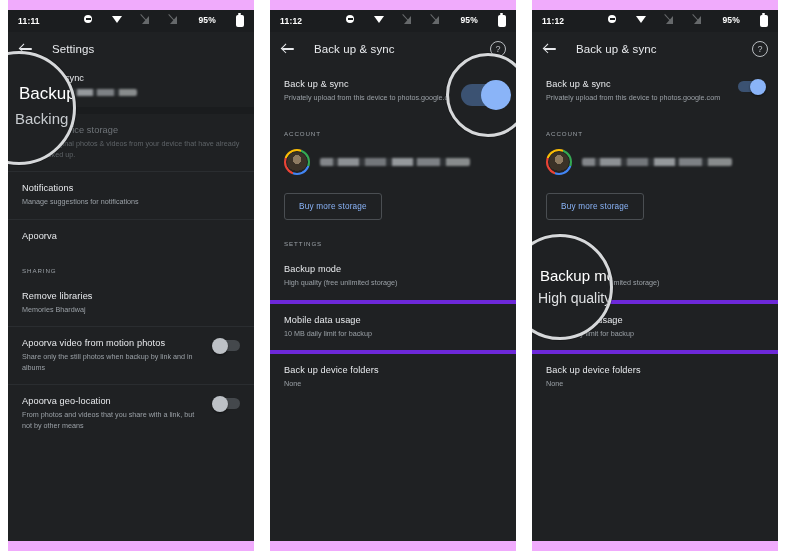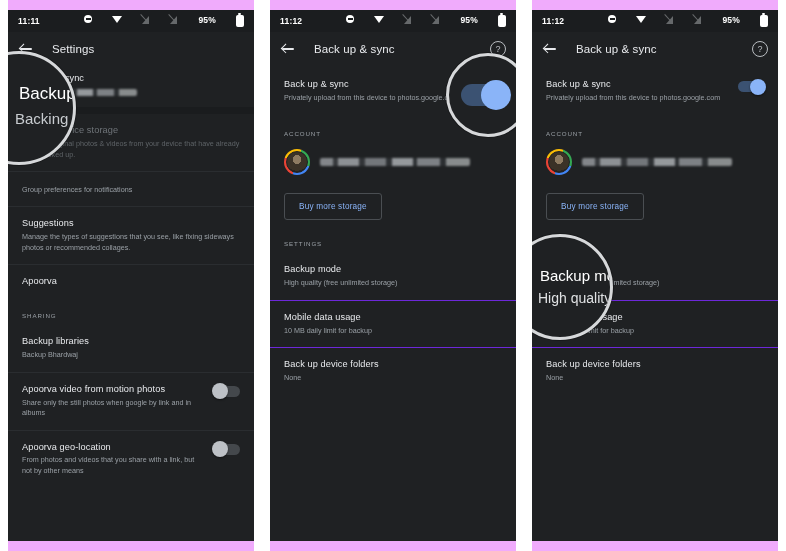--- a/index.html
+++ b/index.html
@@ -140,21 +140,21 @@
   }
   .acct-blur{flex:1 1 auto;max-width:150px;}
   .acct-blur .blur-bar{margin-top:0;height:8px;}
 
   .buy-btn{
     margin:14px 14px 0 14px;display:inline-block;
     border:1px solid #4a4e52;border-radius:3px;
     padding:8px 14px;font-size:8.2px;color:#8ab4f8;letter-spacing:.2px;cursor:pointer;
   }
   .thin-row{
-    padding:10px 14px 11px 14px;border-bottom:1px solid #6d28d9;
+    padding:10px 14px 11px 14px;border-bottom:4px solid #6d28d9;
   }
   .thin-row:last-of-type{border-bottom:none;}
 
   
   .mag{
     position:absolute;border-radius:50%;
     background:#1f2123;
     border:3px solid #d6d8da;
     box-shadow:0 0 0 1px rgba(0,0,0,.25);
     overflow:hidden;z-index:20;
@@ -207,51 +207,46 @@
 
     <div class="row disabled">
       <div class="row-main">
         <div class="row-title">Free up device storage</div>
         <div class="row-sub">Remove original photos &amp; videos from your device that have already been backed up.</div>
       </div>
     </div>
 
     <div class="row">
       <div class="row-main">
-        <div class="row-sub">Group preferences for notifications</div>
-      </div>
-    </div>
-
+        <div class="row-title">Notifications</div>
+        <div class="row-sub">Manage suggestions for notifications</div>
+      </div>
+    </div>
+
+
+
+    <div class="row" style="border-bottom:none;">
+      <div class="row-main">
+        <div class="row-title">Apoorva</div>
+      </div>
+    </div>
+
+    <div class="sec-label">SHARING</div>
 
     <div class="row">
       <div class="row-main">
-        <div class="row-title">Suggestions</div>
-        <div class="row-sub">Manage the types of suggestions that you see, like fixing sideways photos or recommended collages.</div>
-      </div>
-    </div>
-
-    <div class="row" style="border-bottom:none;">
-      <div class="row-main">
-        <div class="row-title">Apoorva</div>
-      </div>
-    </div>
-
-    <div class="sec-label">SHARING</div>
+        <div class="row-title">Remove libraries</div>
+        <div class="row-sub">Memories Bhardwaj</div>
+      </div>
+    </div>
 
     <div class="row">
       <div class="row-main">
-        <div class="row-title">Backup libraries</div>
-        <div class="row-sub">Backup Bhardwaj</div>
-      </div>
-    </div>
-
-    <div class="row">
-      <div class="row-main">
         <div class="row-title">Apoorva video from motion photos</div>
-        <div class="row-sub">Share only the still photos when google by link and in albums</div>
+        <div class="row-sub">Share only the still photos when backup by link and in albums</div>
       </div>
       <span class="toggle off">
         <span class="track"></span>
         <span class="knob"></span>
       </span>
     </div>
 
     <div class="row" style="border-bottom:none;">
       <div class="row-main">
         <div class="row-title">Apoorva geo-location</div>

